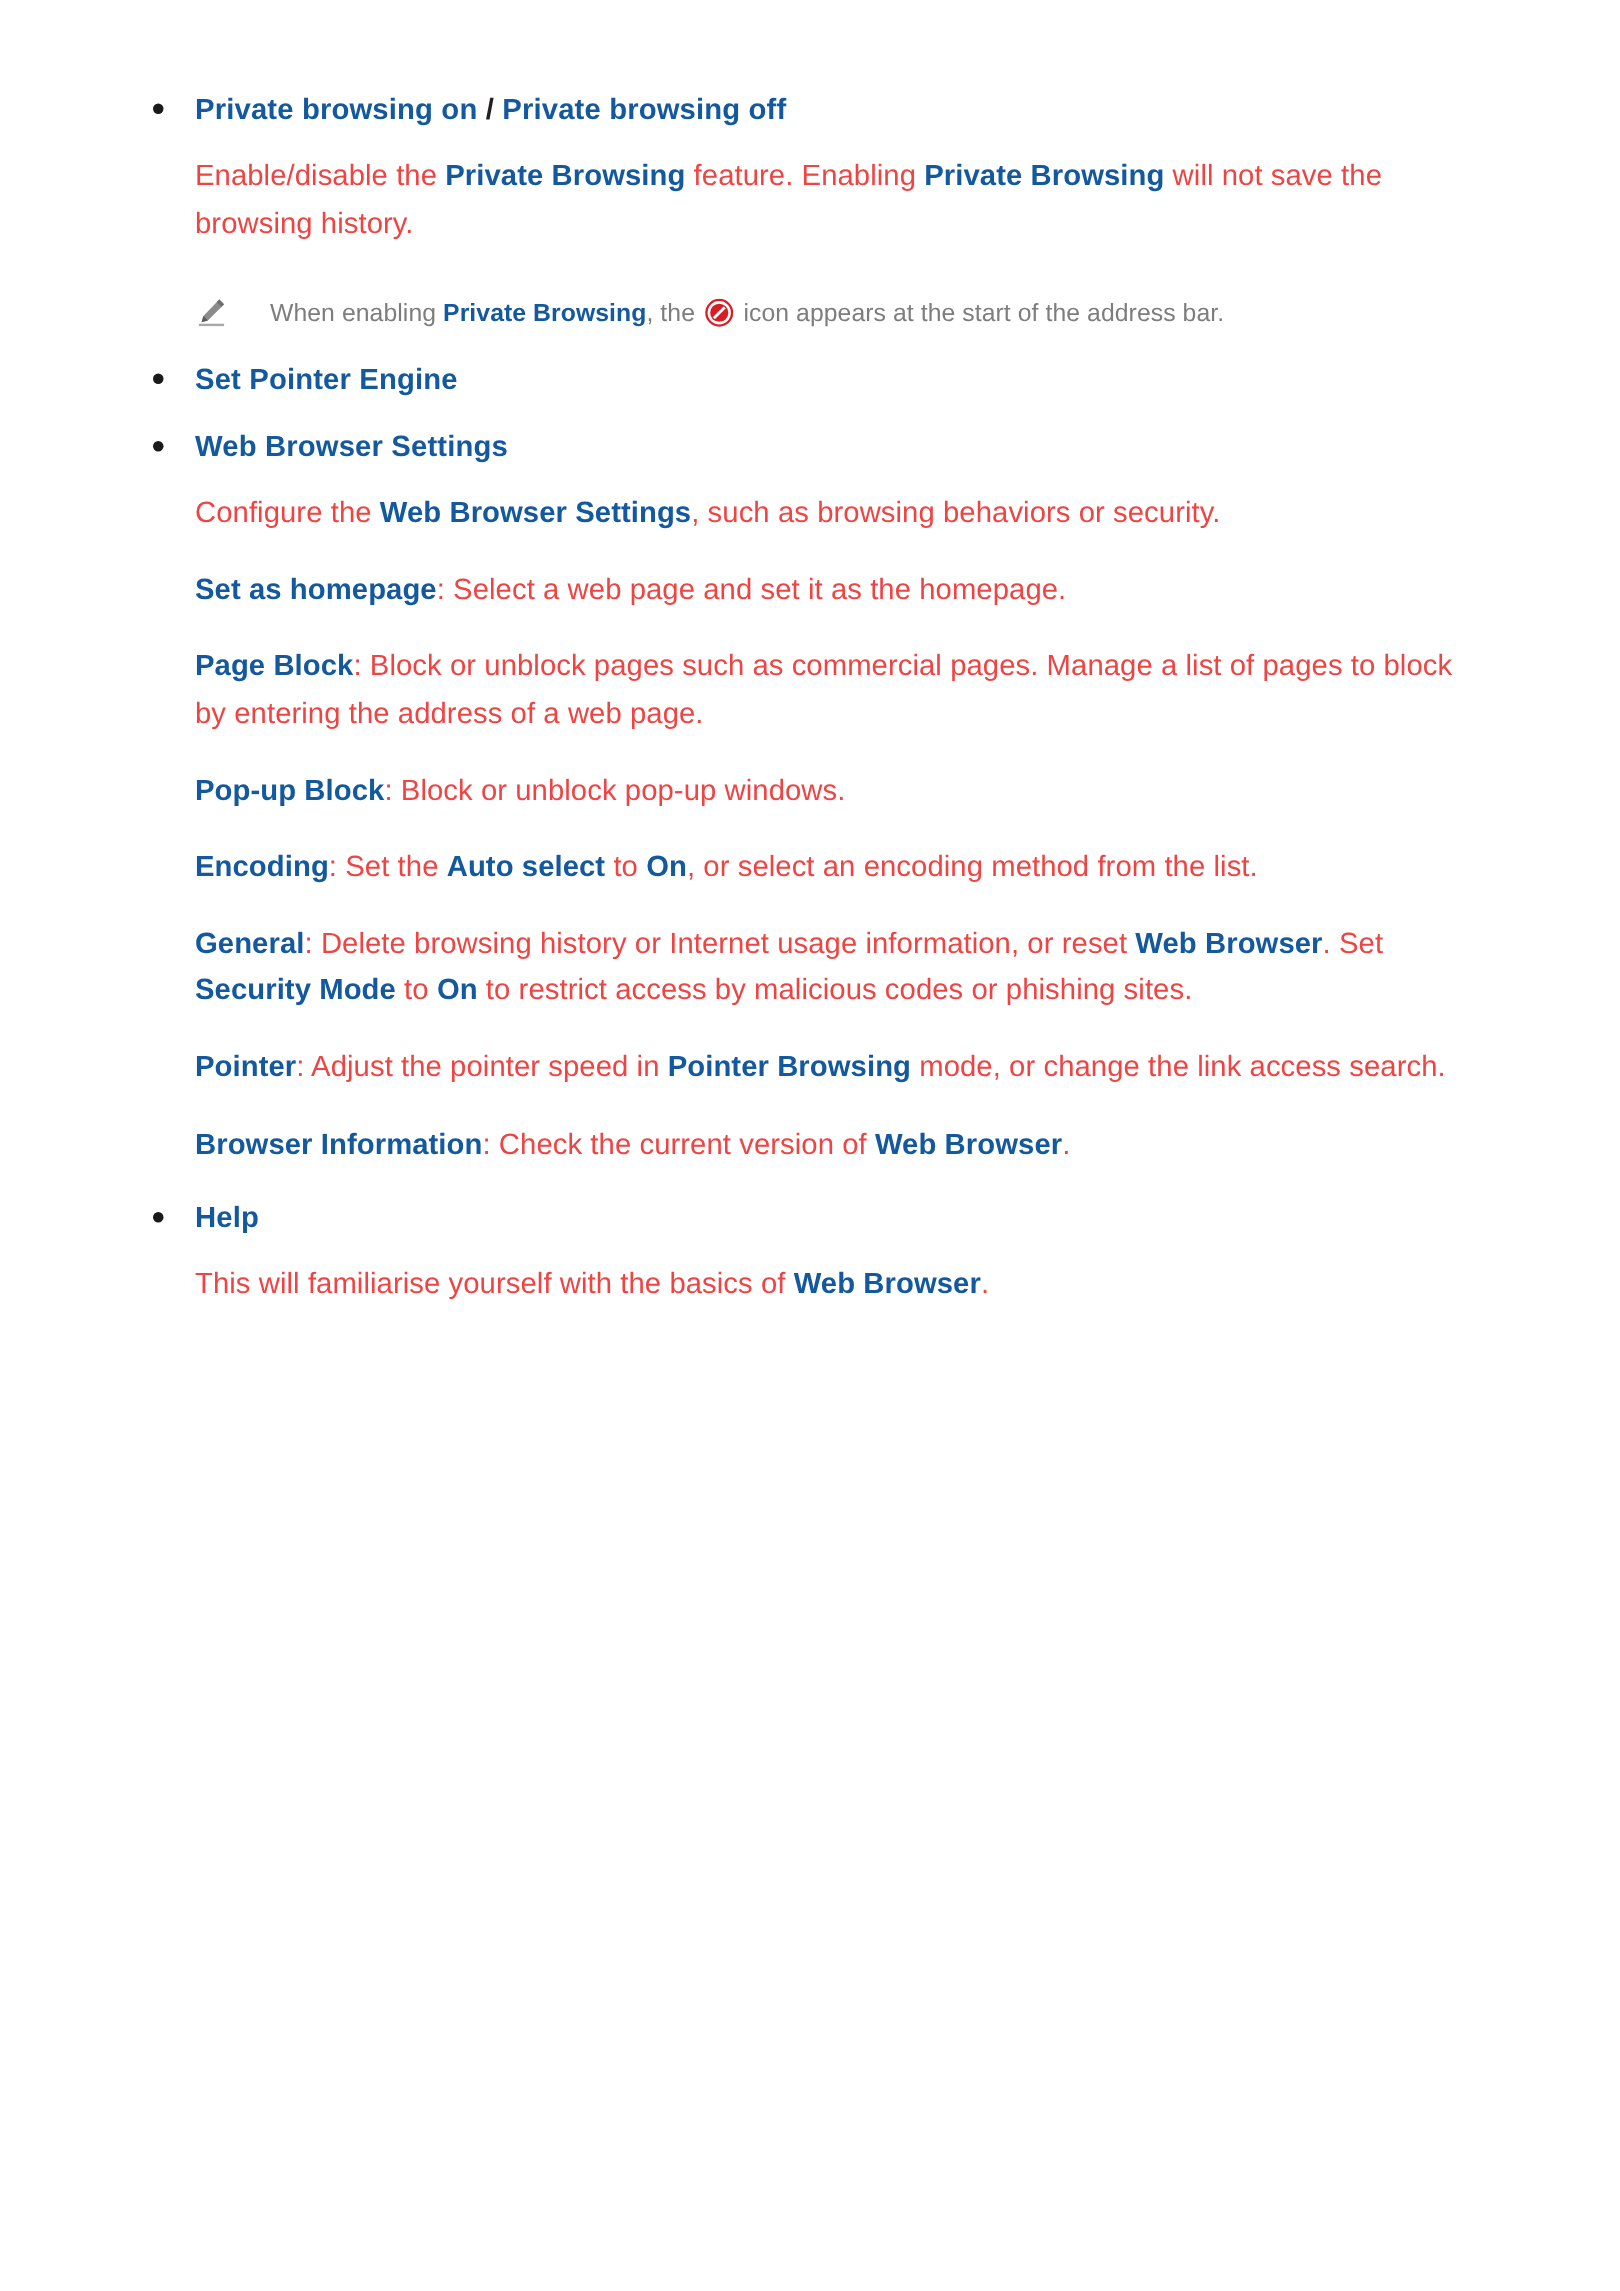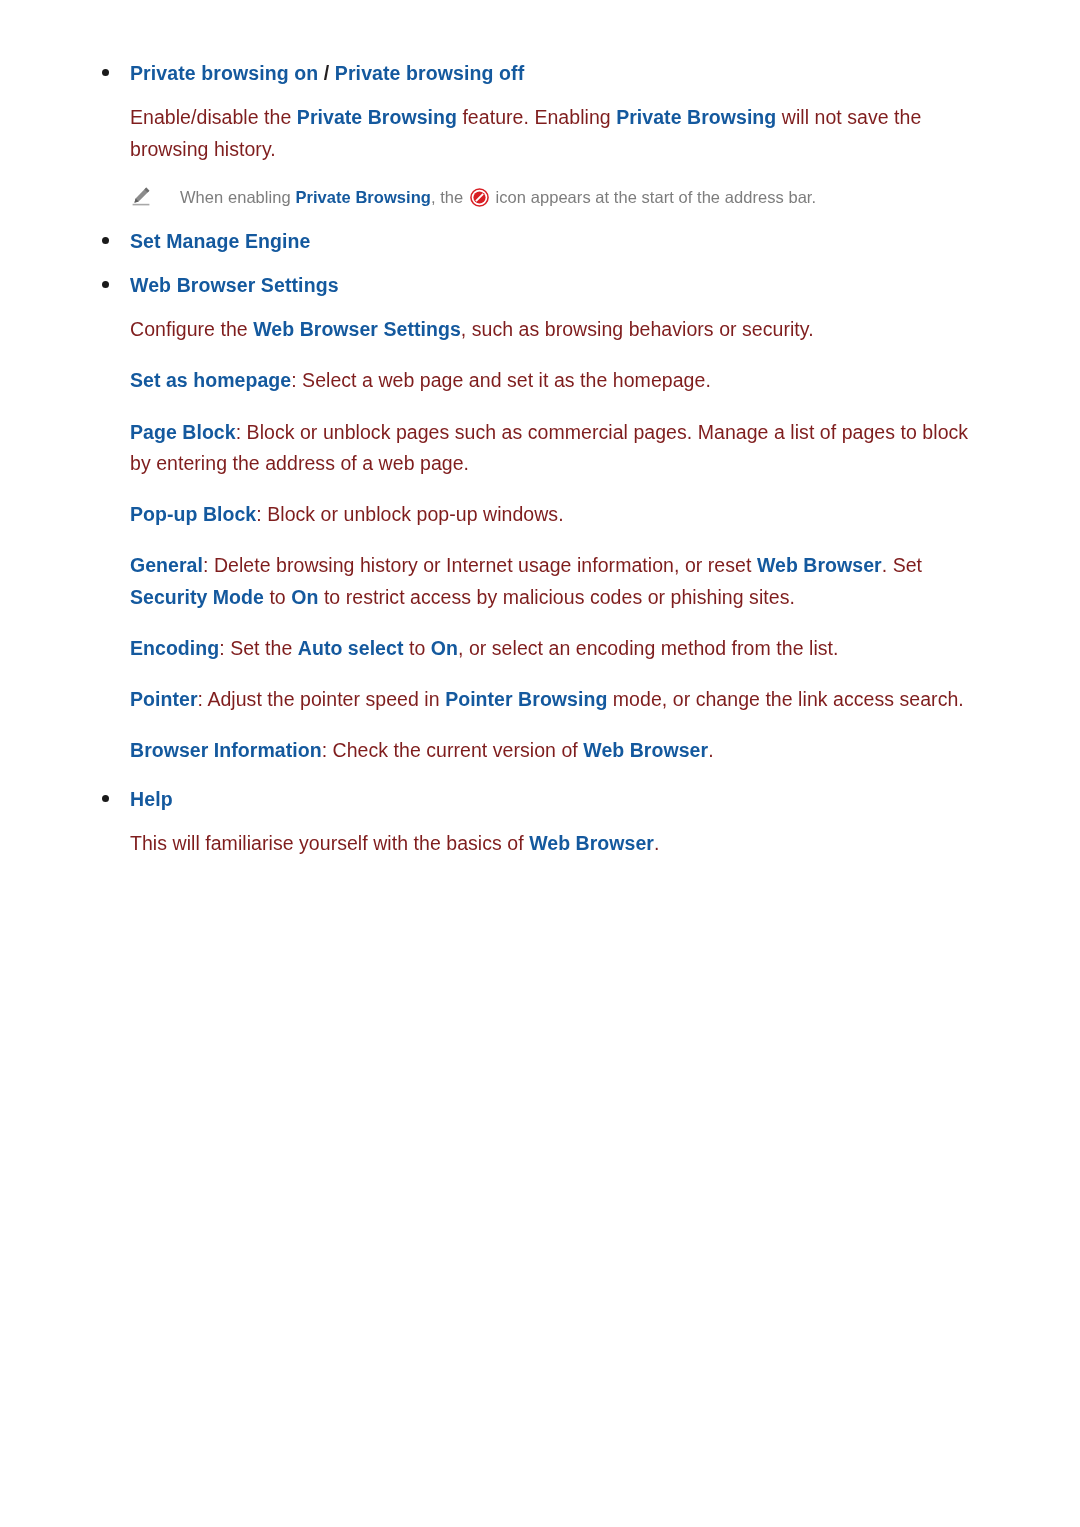--- a/index.html
+++ b/index.html
@@ -63,27 +63,27 @@
   .para {
     margin-left: 40px;
     margin-top: 16px;
     font-size: 19.5px;
     line-height: 1.62;
     color: #231f20;
     letter-spacing: 0.05px;
   }
 
   .b { color: #14599e; font-weight: bold; }
-  .bk { color: #7f1d1d; }
+  .bk { color: #ef4444; }
 
   
   .note {
     position: relative;
     margin-left: 40px;
-    margin-top: 19px;
+    margin-top: 32px;
     padding-left: 50px;
     font-size: 16.5px;
     line-height: 1.5;
     color: #7d7d7d;
     letter-spacing: 0.05px;
   }
   .note .b { color: #14599e; font-weight: bold; font-size: 16.5px; }
 
   .pencil-icon {
     position: absolute;
@@ -116,32 +116,32 @@
             <path d="M16.2 2.6 L19.4 5.8 L17.6 7.6 L14.4 4.4 Z" fill="#6f6f6f"></path>
             <path d="M5.6 13.6 L8.6 16.6 L4.4 17.8 Z" fill="#5c5c5c"></path>
             <rect x="2.6" y="18.8" width="16.8" height="1.6" fill="#a8a8a8"></rect>
           </svg></span><span class="">When enabling </span><span class="b">Private Browsing</span><span class="">, the </span><span class="inline-icon"><svg viewBox="0 0 20 20" width="19" height="19" aria-hidden="true">
             <circle cx="10" cy="10" r="9" fill="#ffffff" stroke="#d81e24" stroke-width="1.6"></circle>
             <circle cx="10" cy="10" r="6.4" fill="#d81e24"></circle>
             <rect x="4.6" y="9.05" width="10.8" height="2.0" rx="0.4" fill="#ffffff" transform="rotate(-45 10 10)"></rect>
           </svg></span><span class=""> icon appears at the start of the address bar.</span></div>
       <div class="bullet-item">
         <span class="bullet-dot"></span>
-        <div class="bullet-title"><span class="">Set Manage Engine</span></div>
+        <div class="bullet-title"><span class="">Set Pointer Engine</span></div>
       </div>
       <div class="bullet-item">
         <span class="bullet-dot"></span>
         <div class="bullet-title"><span class="">Web Browser Settings</span></div>
       </div>
       <p class="para"><span class="bk">Configure the </span><span class="b">Web Browser Settings</span><span class="bk">, such as browsing behaviors or security.</span></p>
       <p class="para"><span class="b">Set as homepage</span><span class="bk">: Select a web page and set it as the homepage.</span></p>
       <p class="para"><span class="b">Page Block</span><span class="bk">: Block or unblock pages such as commercial pages. Manage a list of pages to block by entering the address of a web page.</span></p>
       <p class="para"><span class="b">Pop-up Block</span><span class="bk">: Block or unblock pop-up windows.</span></p>
+      <p class="para"><span class="b">Encoding</span><span class="bk">: Set the </span><span class="b">Auto select</span><span class="bk"> to </span><span class="b">On</span><span class="bk">, or select an encoding method from the list.</span></p>
       <p class="para"><span class="b">General</span><span class="bk">: Delete browsing history or Internet usage information, or reset </span><span class="b">Web Browser</span><span class="bk">. Set </span><span class="b">Security Mode</span><span class="bk"> to </span><span class="b">On</span><span class="bk"> to restrict access by malicious codes or phishing sites.</span></p>
-      <p class="para"><span class="b">Encoding</span><span class="bk">: Set the </span><span class="b">Auto select</span><span class="bk"> to </span><span class="b">On</span><span class="bk">, or select an encoding method from the list.</span></p>
       <p class="para"><span class="b">Pointer</span><span class="bk">: Adjust the pointer speed in </span><span class="b">Pointer Browsing</span><span class="bk"> mode, or change the link access search.</span></p>
       <p class="para"><span class="b">Browser Information</span><span class="bk">: Check the current version of </span><span class="b">Web Browser</span><span class="bk">.</span></p>
       <div class="bullet-item">
         <span class="bullet-dot"></span>
         <div class="bullet-title"><span class="">Help</span></div>
       </div>
       <p class="para"><span class="bk">This will familiarise yourself with the basics of </span><span class="b">Web Browser</span><span class="bk">.</span></p>
     </div>
 </div>
 

